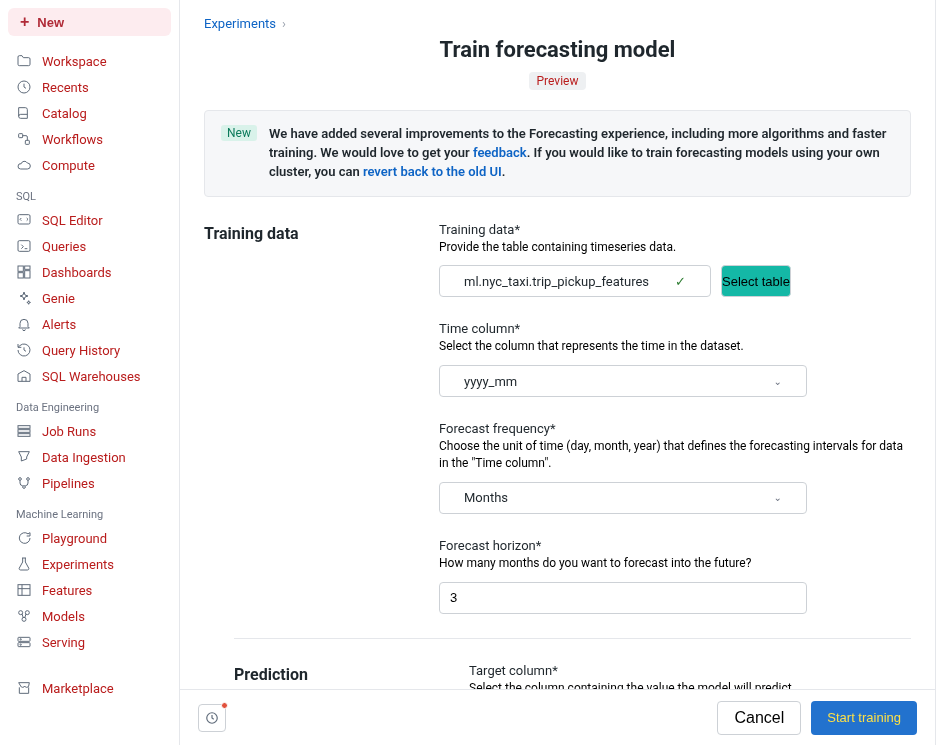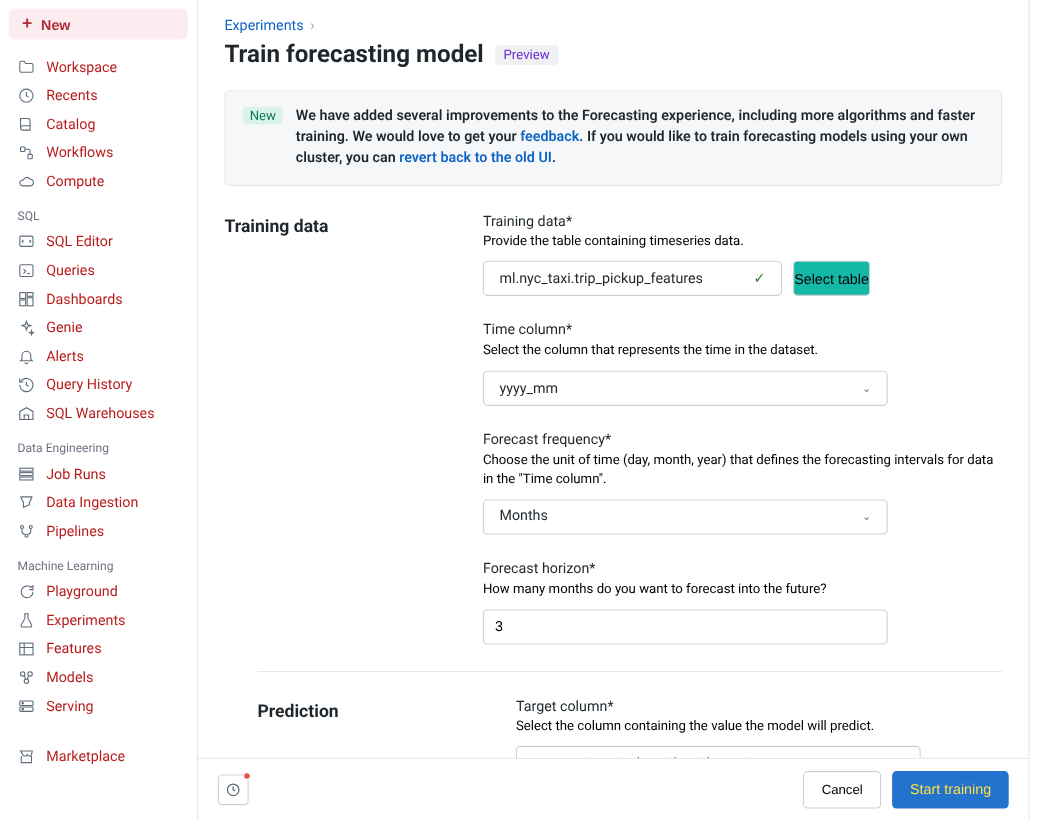--- a/index.html
+++ b/index.html
@@ -15,52 +15,52 @@
     
     .nav-section { padding: 12px 16px 4px 16px; font-size: 11px; color: #6b7280; font-weight: 400; }
     
     .main { flex: 1; display: flex; flex-direction: column; overflow: hidden; position: relative; }
     .content { flex: 1; overflow-y: auto; padding: 16px 24px 0 24px; }
     
     .breadcrumb { display: flex; align-items: center; gap: 6px; font-size: 13px; margin-bottom: 6px; }
     .breadcrumb a { color: #0e64c5; text-decoration: none; }
     .breadcrumb .chev { color: #9ca3af; }
     
-    .page-title-row { display: flex; align-items: center; gap: 10px; margin-bottom: 20px; }
+    .page-title-row { display: flex; align-items: center; gap: 10px; margin-bottom: 20px; flex-direction: column; }
     .page-title { font-size: 22px; font-weight: 700; }
-    .badge-preview { background: #eef0f2; color: #6d28d9; font-size: 12px; padding: 2px 8px; border-radius: 4px; font-weight: 400; }
+    .badge-preview { background: #eef0f2; color: #b91c1c; font-size: 12px; padding: 2px 8px; border-radius: 4px; font-weight: 400; }
     
     .banner { background: #f6f7f9; border-radius: 4px; padding: 14px 16px; display: flex; gap: 12px; margin-bottom: 24px; border: 1px solid #e5e7eb;}
     .banner-new { background: #d9f2ea; color: #0c7a5b; font-size: 12px; padding: 1px 6px; border-radius: 3px; height: fit-content; font-weight: 400; }
     .banner-text { font-size: 13px; line-height: 1.45; color: #1f272d; font-weight: 600; }
     .banner-text a { color: #0e64c5; text-decoration: none; }
     
     .form-row { display: flex; margin-bottom: 0; border-top: 1px solid transparent; }
     .form-row.bordered { border-top: 1px solid #e5e7eb; padding-top: 24px; margin-left: 30px; }
     .section-label { width: 235px; flex-shrink: 0; font-size: 16px; font-weight: 700; padding-top: 2px; }
     .section-body { flex: 1; }
     
     .field { margin-bottom: 24px; }
     .field-label { font-size: 13px; font-weight: 400; margin-bottom: 2px; }
     .field-desc { font-size: 12px; color: #000000; margin-bottom: 10px; line-height: 1.4; }
     
     .input-row { display: flex; gap: 10px; }
-    .input, .select { width: 368px; height: 32px; border: 1px solid #cdd1d6; border-radius: 4px; padding: 0 14px; font-size: 13px; background: #fff; display: flex; align-items: center; justify-content: space-between; cursor: pointer; }
+    .input, .select { width: 368px; height: 32px; border: 1px solid #cdd1d6; border-radius: 4px; padding: 0 24px; font-size: 13px; background: #fff; display: flex; align-items: center; justify-content: space-between; cursor: pointer; }
     .input-text { width: 368px; height: 32px; border: 1px solid #cdd1d6; border-radius: 4px; padding: 0 10px; font-size: 13px; }
     .input-narrow { width: 272px; }
     .select .caret { color: #6b7280; font-size: 10px; }
     .check { color: #2e7d32; }
     .btn-outline { height: 32px; padding: 0 0; border: 1px solid #cdd1d6; background: #14b8a6; border-radius: 4px; font-size: 13px; cursor: pointer; }
     
     .footer { height: 56px; border-top: 1px solid #e5e7eb; background: #fff; display: flex; align-items: center; justify-content: space-between; padding: 0 18px; }
     .footer-left { display: flex; align-items: center; }
     .clock-btn { width: 28px; height: 28px; border: 1px solid #cdd1d6; border-radius: 4px; display: flex; align-items: center; justify-content: center; position: relative; cursor: pointer; }
     .clock-btn .dot { position: absolute; top: -3px; right: -3px; width: 7px; height: 7px; background: #e1513c; border-radius: 50%; border: 1px solid #fff; }
     .footer-right { display: flex; gap: 10px; }
-    .btn-cancel { height: 34px; padding: 0 16px; border: 1px solid #cdd1d6; background: #fff; border-radius: 4px; font-size: 12px; cursor: pointer; }
+    .btn-cancel { height: 34px; padding: 0 16px; border: 1px solid #cdd1d6; background: #fff; border-radius: 4px; font-size: 16px; cursor: pointer; }
     .btn-primary { height: 34px; padding: 0 16px; border: none; background: #2272ce; color: #fde047; border-radius: 4px; font-size: 13px; cursor: pointer; font-weight: 500; }
     
     .right-rail { width: 16px; border-left: 1px solid #e5e7eb; flex-shrink: 0; background:#fff; }
   </style>
 </head>
 <body>
 
 <div class="sidebar">
   <button class="new-btn">
     <span class="plus">+</span>

